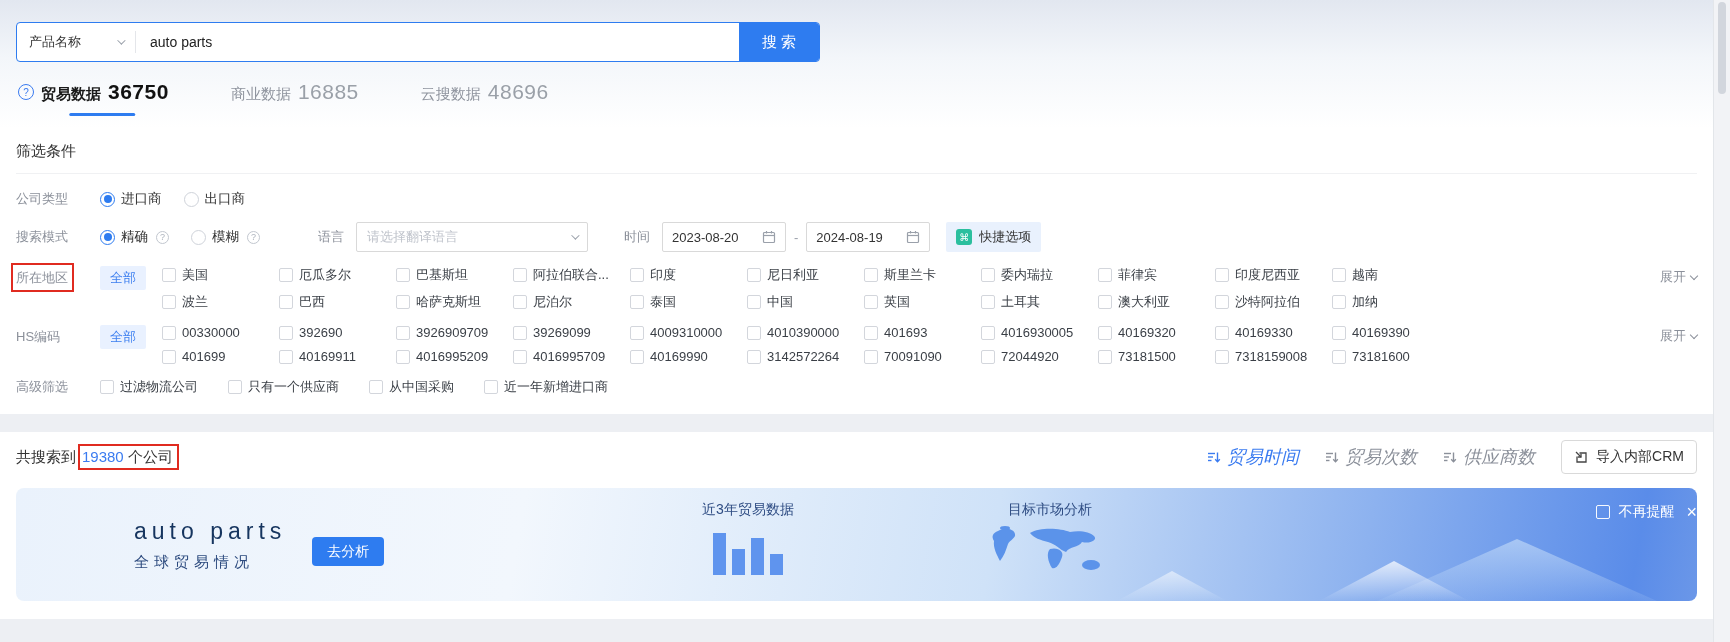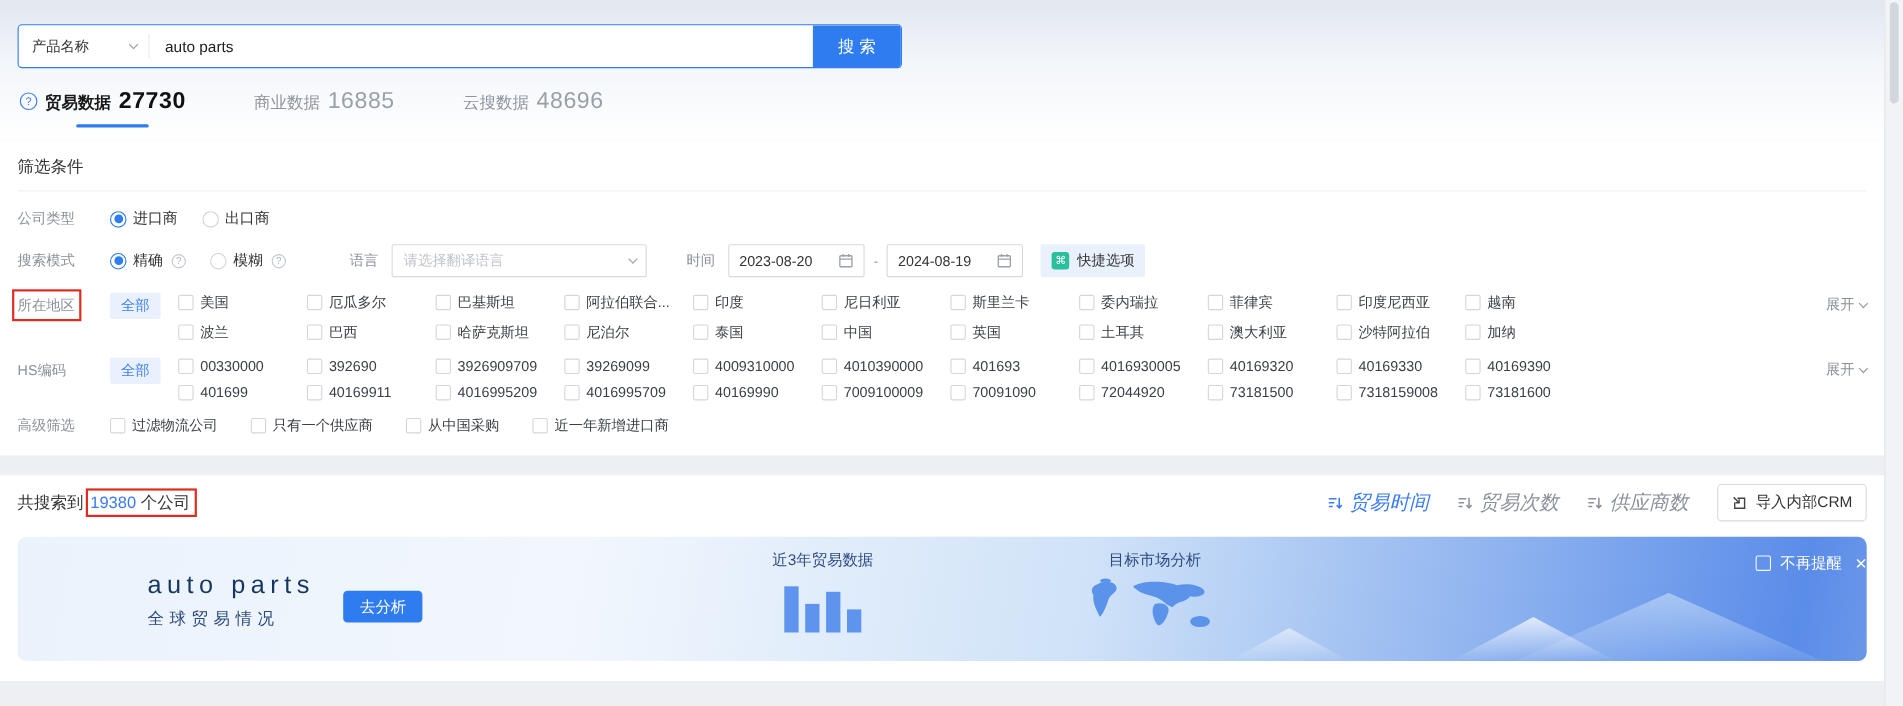--- a/index.html
+++ b/index.html
@@ -120,21 +120,21 @@
       </div>
       <span class="vdiv"></span>
       <input class="search-input" type="text" value="auto parts" style="">
       <button class="search-btn">搜 索</button>
     </div>
 
     <div class="tabs">
       <div class="tab active">
         <span class="help-ic">?</span>
         <span class="lb">贸易数据</span>
-        <span class="ct">27730</span>
+        <span class="ct">36750</span>
         <span class="under"></span>
       </div>
       <div class="tab">
         <span class="lb">商业数据</span>
         <span class="ct">16885</span>
       </div>
       <div class="tab">
         <span class="lb">云搜数据</span>
         <span class="ct">48696</span>
       </div>
@@ -412,21 +412,21 @@
               <span class="ck-t">4016995709</span>
             </label>
 
             <label class="ck">
               <span class="ckbox"></span>
               <span class="ck-t">40169990</span>
             </label>
 
             <label class="ck">
               <span class="ckbox"></span>
-              <span class="ck-t">7009100009</span>
+              <span class="ck-t">3142572264</span>
             </label>
 
             <label class="ck">
               <span class="ckbox"></span>
               <span class="ck-t">70091090</span>
             </label>
 
             <label class="ck">
               <span class="ckbox"></span>
               <span class="ck-t">72044920</span>

